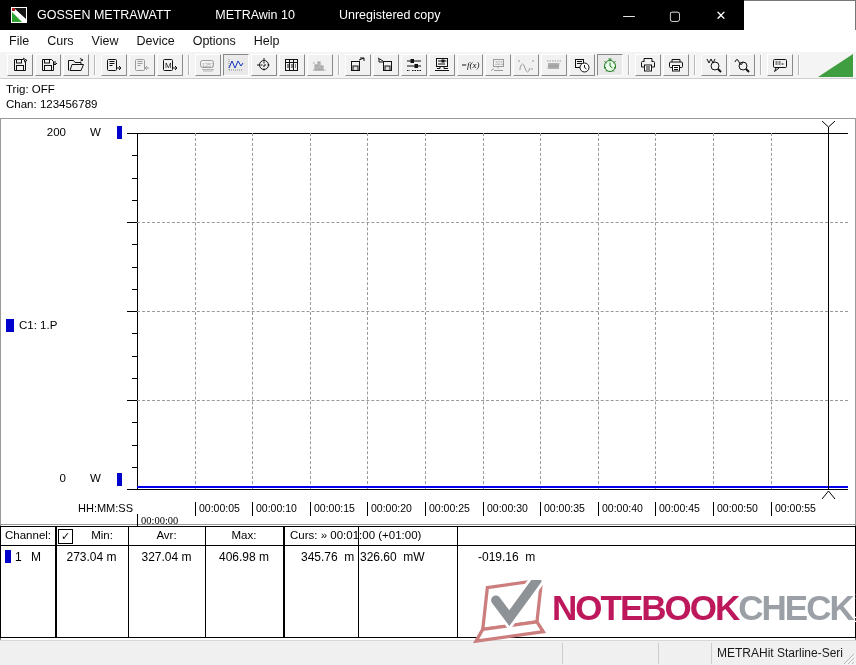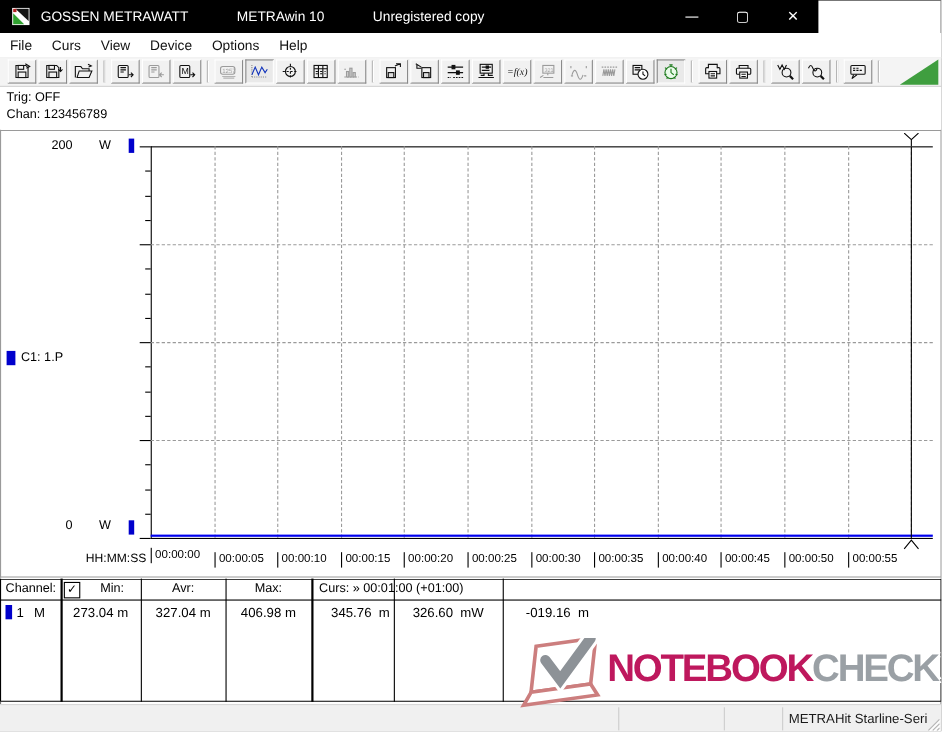--- a/index.html
+++ b/index.html
@@ -356,21 +356,21 @@
       <div class="tick" style="position: absolute; left: 132px; top: 215px; width: 5px;"></div>
       <div class="tick" style="position: absolute; left: 132px; top: 238px; width: 5px;"></div>
       <div class="tick" style="position: absolute; left: 132px; top: 260px; width: 5px;"></div>
       <div class="tick" style="position: absolute; left: 127px; top: 282px; width: 10px;"></div>
       <div class="tick" style="position: absolute; left: 132px; top: 304px; width: 5px;"></div>
       <div class="tick" style="position: absolute; left: 132px; top: 327px; width: 5px;"></div>
       <div class="tick" style="position: absolute; left: 132px; top: 349px; width: 5px;"></div>
       <div class="tick" style="position: absolute; left: 127px; top: 371px; width: 10px;"></div>
       <div class="abs" style="position: absolute; left: 137px; top: 368px; width: 711px; height: 2px; background: rgb(0, 0, 238);"></div>
       <div class="abs" style="position: absolute; left: 828px; top: 15px; width: 1px; height: 356px; background: rgb(0, 0, 0);"></div>
-      <span class="xlab" style="left: 137px; top: 380px;">00:00:00</span>
+      <span class="xlab" style="left: 137px; top: 396px; font-family: Liberation Serif, serif;">00:00:00</span>
       <span class="xlab" style="left: 195px; top: 384px;">00:00:05</span>
       <span class="xlab" style="left: 252px; top: 384px;">00:00:10</span>
       <span class="xlab" style="left: 310px; top: 384px;">00:00:15</span>
       <span class="xlab" style="left: 367px; top: 384px;">00:00:20</span>
       <span class="xlab" style="left: 425px; top: 384px;">00:00:25</span>
       <span class="xlab" style="left: 483px; top: 384px;">00:00:30</span>
       <span class="xlab" style="left: 540px; top: 384px;">00:00:35</span>
       <span class="xlab" style="left: 598px; top: 384px;">00:00:40</span>
       <span class="xlab" style="left: 655px; top: 384px;">00:00:45</span>
       <span class="xlab" style="left: 713px; top: 384px;">00:00:50</span>
@@ -393,21 +393,21 @@
     <span class="thcell" style="left:205px;width:78px;text-align:center;">Max:</span>
     <span class="thcell" style="left:290px;">Curs: » 00:01:00 (+01:00)</span>
 
     <div id="row-marker" style="background: rgb(0, 0, 204);"></div>
     <span class="tdcell" style="left:15px;">1</span>
     <span class="tdcell" style="left:31px;">M</span>
     <span class="tdcell" style="left:57px;width:69px;text-align:center;">273.04 m</span>
     <span class="tdcell" style="left:130px;width:73px;text-align:center;">327.04 m</span>
     <span class="tdcell" style="left:207px;width:74px;text-align:center;">406.98 m</span>
     <span class="tdcell" style="left:301px;width:71px;">345.76  m</span>
-    <span class="tdcell" style="left:360px;width:95px;text-align:center;">326.60  mW</span>
+    <span class="tdcell" style="left:360px;width:95px;">326.60  mW</span>
     <span class="tdcell" style="left:478px;">-019.16  m</span>
   </div>
 
   <div id="statusbar">
     <div class="sbsep" style="left:562px;"></div>
     <div class="sbsep" style="left:658px;"></div>
     <div class="sbsep" style="left:711px;"></div>
     <span id="sb-device">METRAHit Starline-Seri</span>
     <svg id="grip" viewBox="0 0 14 14">
       <path d="M13 3L3 13M13 7L7 13M13 11l-2 2" stroke="#b5b5b5" fill="none"></path>

